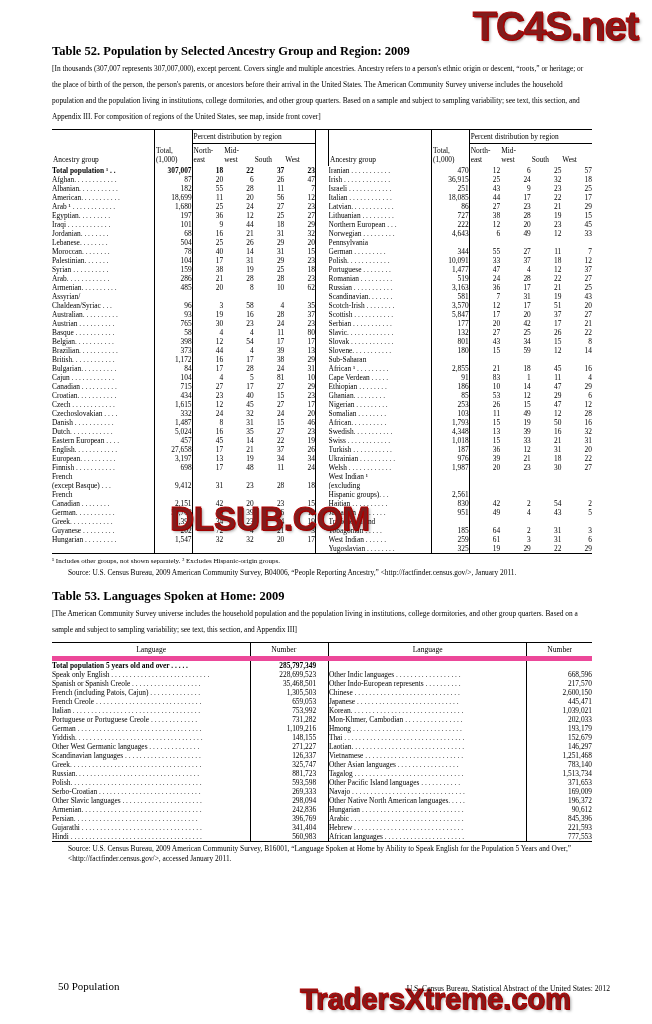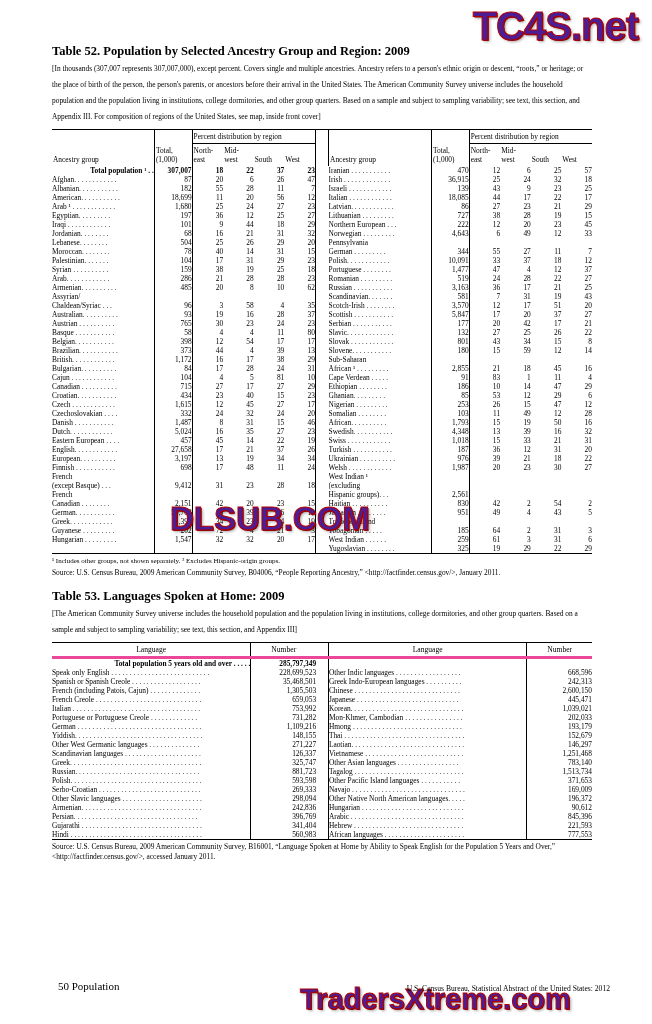--- a/index.html
+++ b/index.html
@@ -1,19 +1,19 @@
 <!DOCTYPE html>
 <html><head>
 <meta charset="utf-8">
 <style>
   html,body{margin:0;padding:0;background:#ffffff;}
   body{width:652px;height:1024px;position:relative;font-family:"Liberation Serif",serif;color:#000;}
   .page{position:relative;width:652px;height:1024px;overflow:hidden;}
 
-  .wm{position:absolute;font-family:"Liberation Sans",sans-serif;font-weight:bold;color:#4c1d95;-webkit-text-stroke:1px #b00000;text-shadow:1px 1px 0 #8b0000, 2px 2px 3px rgba(0,0,0,.35);pointer-events:none;}
+  .wm{position:absolute;font-family:"Liberation Sans",sans-serif;font-weight:bold;color:#7f1d1d;-webkit-text-stroke:1px #b00000;text-shadow:1px 1px 0 #8b0000, 2px 2px 3px rgba(0,0,0,.35);pointer-events:none;}
   .wm1{top:4px;right:14px;font-size:40px;letter-spacing:-1px;}
   .wm2{top:500px;left:170px;font-size:33px;}
   .wm3{bottom:8px;left:300px;font-size:29px;}
 
   .content{position:absolute;left:52px;top:44px;width:540px;}
 
   h1.tbl-title{font-size:12.5px;font-weight:bold;font-family:"Liberation Serif",serif;margin:0 0 2px 0;}
   .headnote{font-size:7.4px;line-height:16px;margin:0 0 4px 0;}
 
   table.grid{border-collapse:collapse;width:100%;font-size:7.4px;}
@@ -23,30 +23,30 @@
   .t52 .hdr td{font-size:7.4px;text-align:left;padding:2px 1px;}
   .t52 .hdr .lbl{text-align:left;}
   .midline{border-bottom:1px solid #000;}
   .vline{border-left:1px solid #000;}
   .sep{width:10px;border-left:1px solid #000;}
 
   .rowlabel{text-align:left;padding-left:1px;white-space:nowrap;overflow:hidden;}
   .num{text-align:right;padding-right:3px;white-space:nowrap;}
   .ind1{padding-left:6px;}
   .ind2{padding-left:12px;}
-  .bold{font-weight:bold;text-align:right;}
+  .bold{font-weight:bold;}
 
   .fn{font-size:7px;line-height:9px;margin-top:3px;}
-  .src{font-size:7.4px;line-height:9.4px;margin-top:2px;}
+  .src{font-size:7.4px;line-height:9.4px;margin-top:2px;margin-left:16px;}
 
   h2.tbl-title{font-size:12.5px;font-weight:bold;margin:12px 0 2px 0;}
 
   .t53{width:540px;border:1px solid #000;border-left:none;border-right:none;font-size:7.4px;}
   .t53 td{padding:0.6px 2px;}
-  .t53 .hd{text-align:center;font-size:7.6px;padding:2px;border-bottom:3px solid #ec4899;}
+  .t53 .hd{text-align:center;font-size:7.6px;padding:2px;border-bottom:5px solid #ec4899;}
   .t53 .num{text-align:right;}
   .t53 .vsep{border-left:1px solid #000;}
   .t53 .gap{width:8px;}
 
   .footer{position:absolute;left:58px;top:980px;width:560px;font-size:10px;}
   .pageno{font-family:"Liberation Serif",serif;font-size:11px;}
   .foot-right{position:absolute;right:8px;top:4px;font-size:7.6px;padding-left:30px;}
 </style>
 </head>
 <body>
@@ -115,21 +115,21 @@
           </tr>
           <tr>
             <td class="rowlabel  ">Albanian. . . . . . . . . . .</td>
             <td class="num vline ">182</td>
             <td class="num vline ">55</td>
             <td class="num ">28</td>
             <td class="num ">11</td>
             <td class="num ">7</td>
             <td class="sep"></td>
             <td class="rowlabel  ">Israeli . . . . . . . . . . . .</td>
-            <td class="num vline ">139</td>
+            <td class="num vline ">251</td>
             <td class="num vline ">43</td>
             <td class="num ">9</td>
             <td class="num ">23</td>
             <td class="num ">25</td>
           </tr>
           <tr>
             <td class="rowlabel  ">American. . . . . . . . . . .</td>
             <td class="num vline ">18,699</td>
             <td class="num vline ">11</td>
             <td class="num ">20</td>
@@ -759,22 +759,22 @@
             <td class="rowlabel">Speak only English . . . . . . . . . . . . . . . . . . . . . . . . . . .</td>
             <td class="num vsep">228,699,523</td>
             <td class="gap"></td>
             <td class="rowlabel vsep">Other Indic languages . . . . . . . . . . . . . . . . . .</td>
             <td class="num vsep">668,596</td>
           </tr>
           <tr>
             <td class="rowlabel">Spanish or Spanish Creole . . . . . . . . . . . . . . . . . . .</td>
             <td class="num vsep">35,468,501</td>
             <td class="gap"></td>
-            <td class="rowlabel vsep">Greek Indo-European languages . . . . . . . . . .</td>
-            <td class="num vsep">242,313</td>
+            <td class="rowlabel vsep">Other Indo-European represents . . . . . . . . . .</td>
+            <td class="num vsep">217,570</td>
           </tr>
           <tr>
             <td class="rowlabel">French (including Patois, Cajun) . . . . . . . . . . . . . .</td>
             <td class="num vsep">1,305,503</td>
             <td class="gap"></td>
             <td class="rowlabel vsep">Chinese . . . . . . . . . . . . . . . . . . . . . . . . . . . . .</td>
             <td class="num vsep">2,600,150</td>
           </tr>
           <tr>
             <td class="rowlabel">French Creole . . . . . . . . . . . . . . . . . . . . . . . . . . . . .</td>

